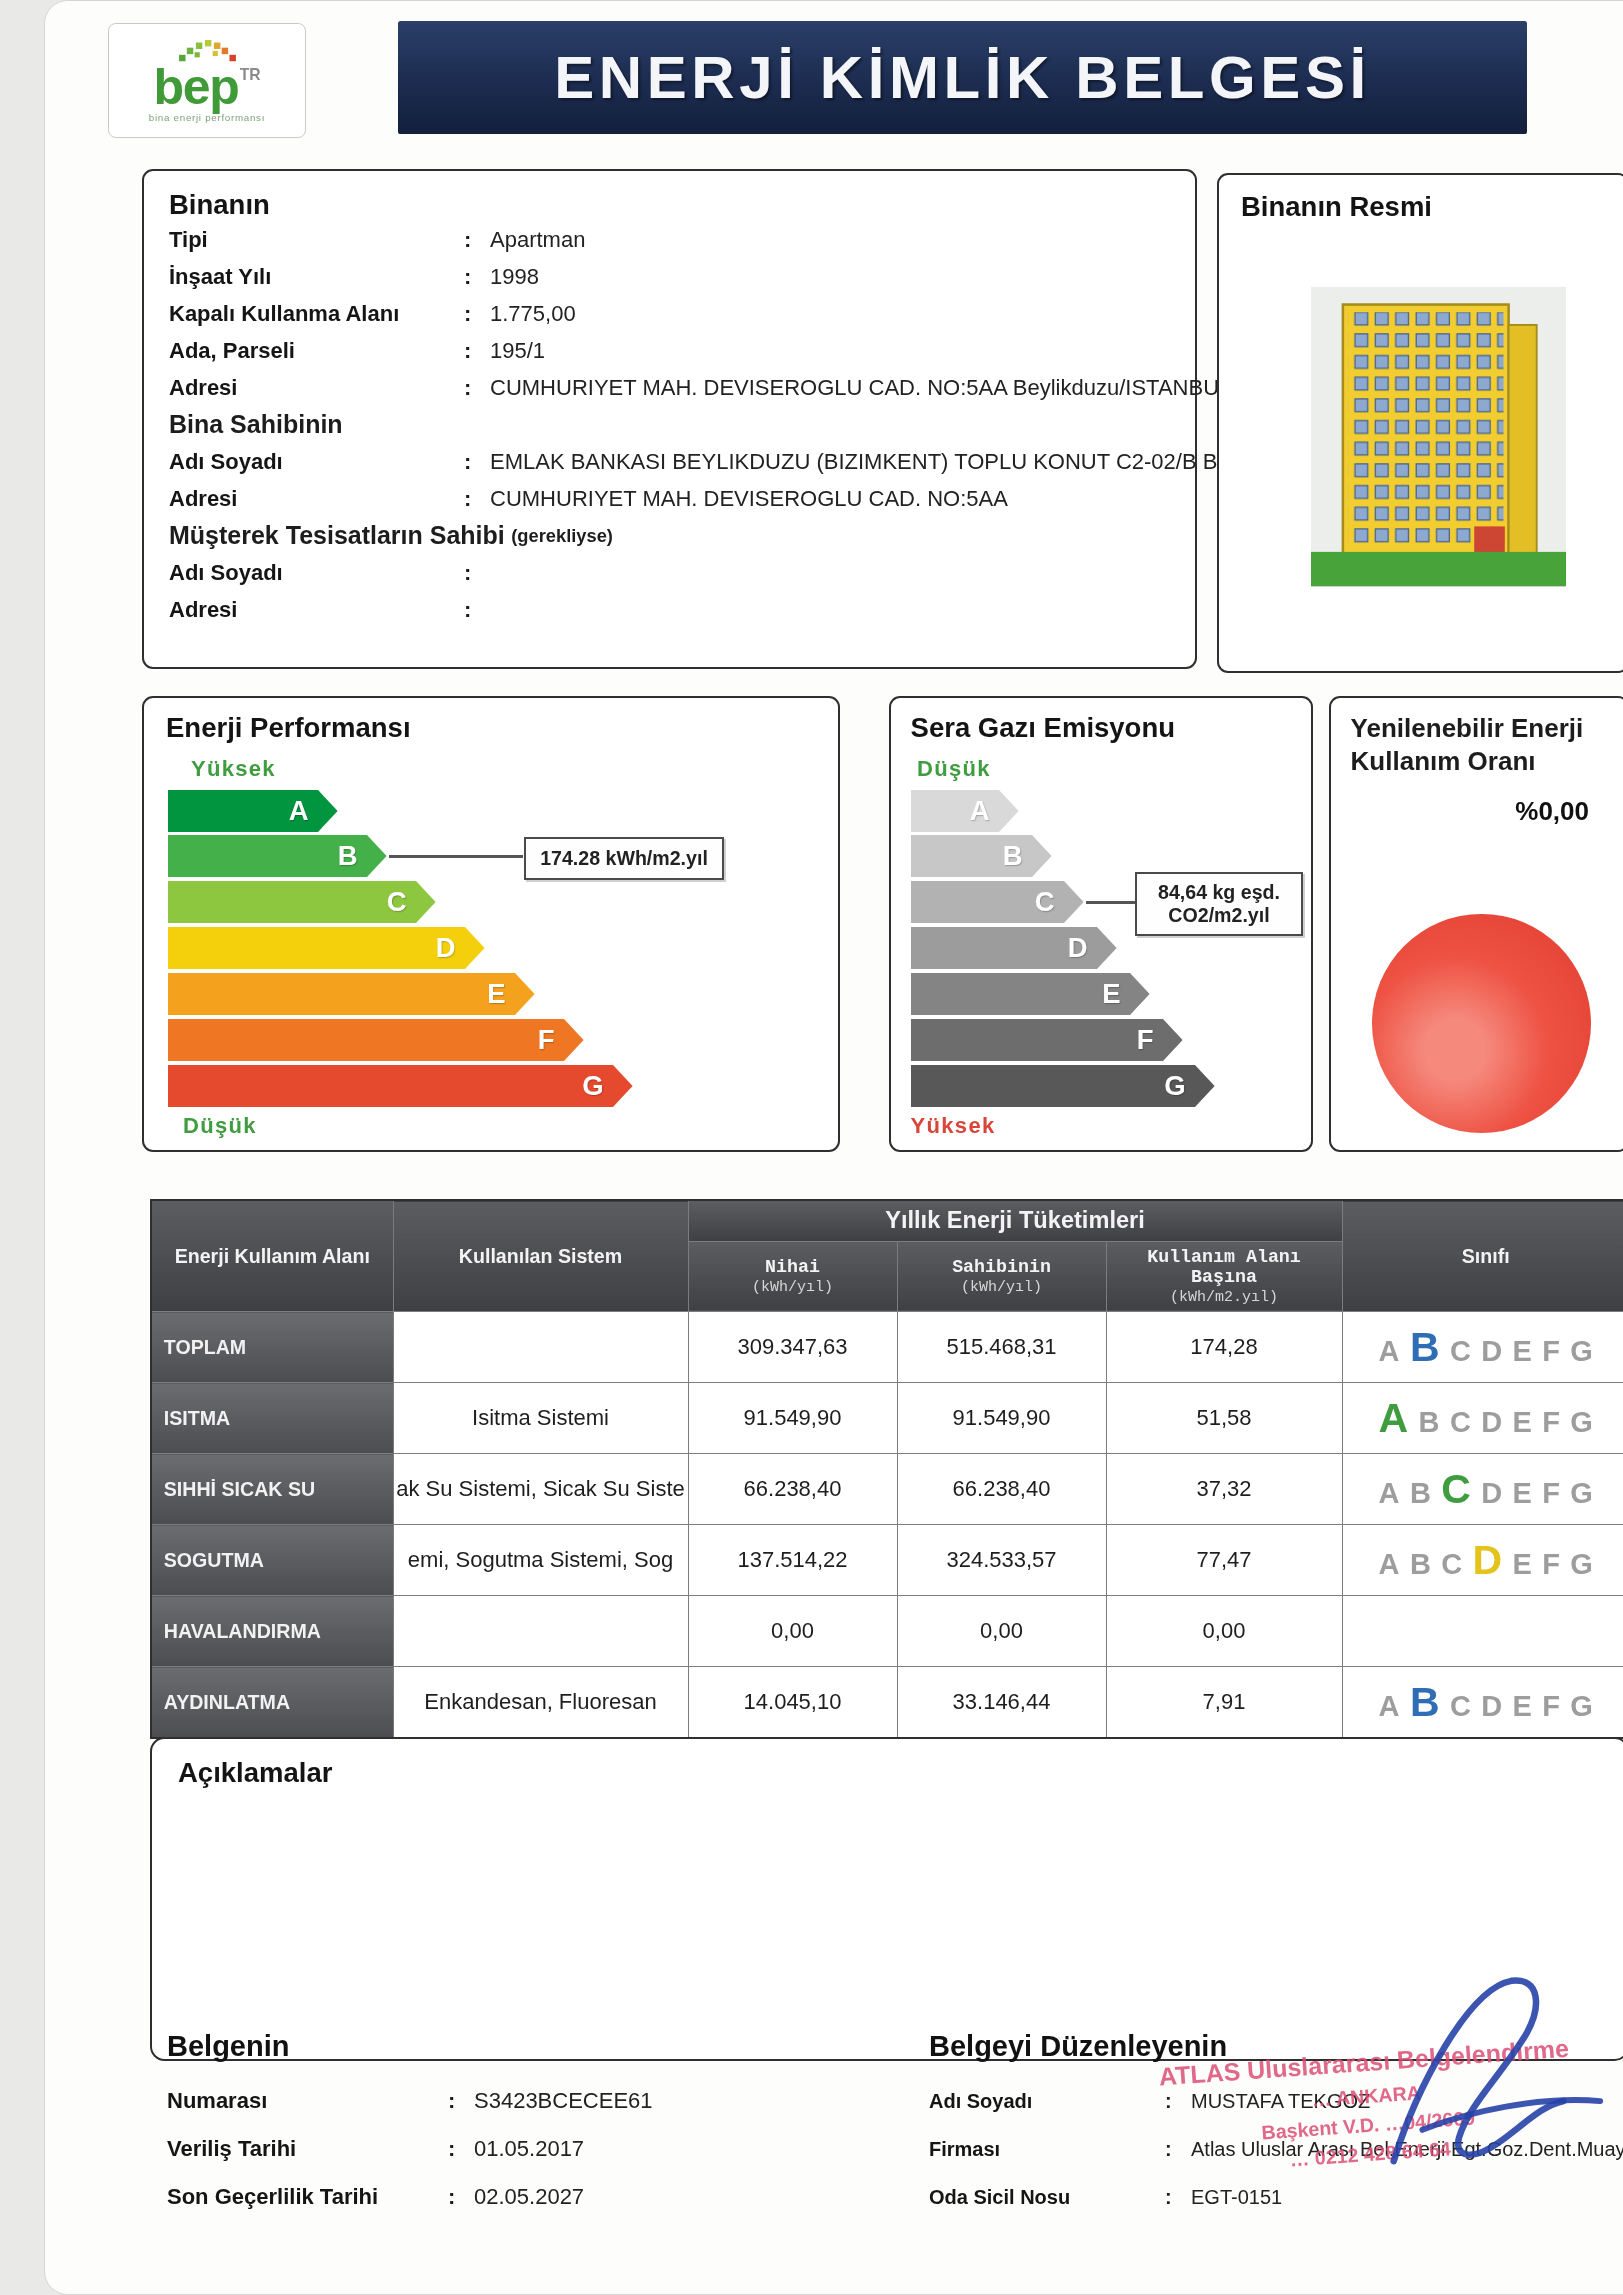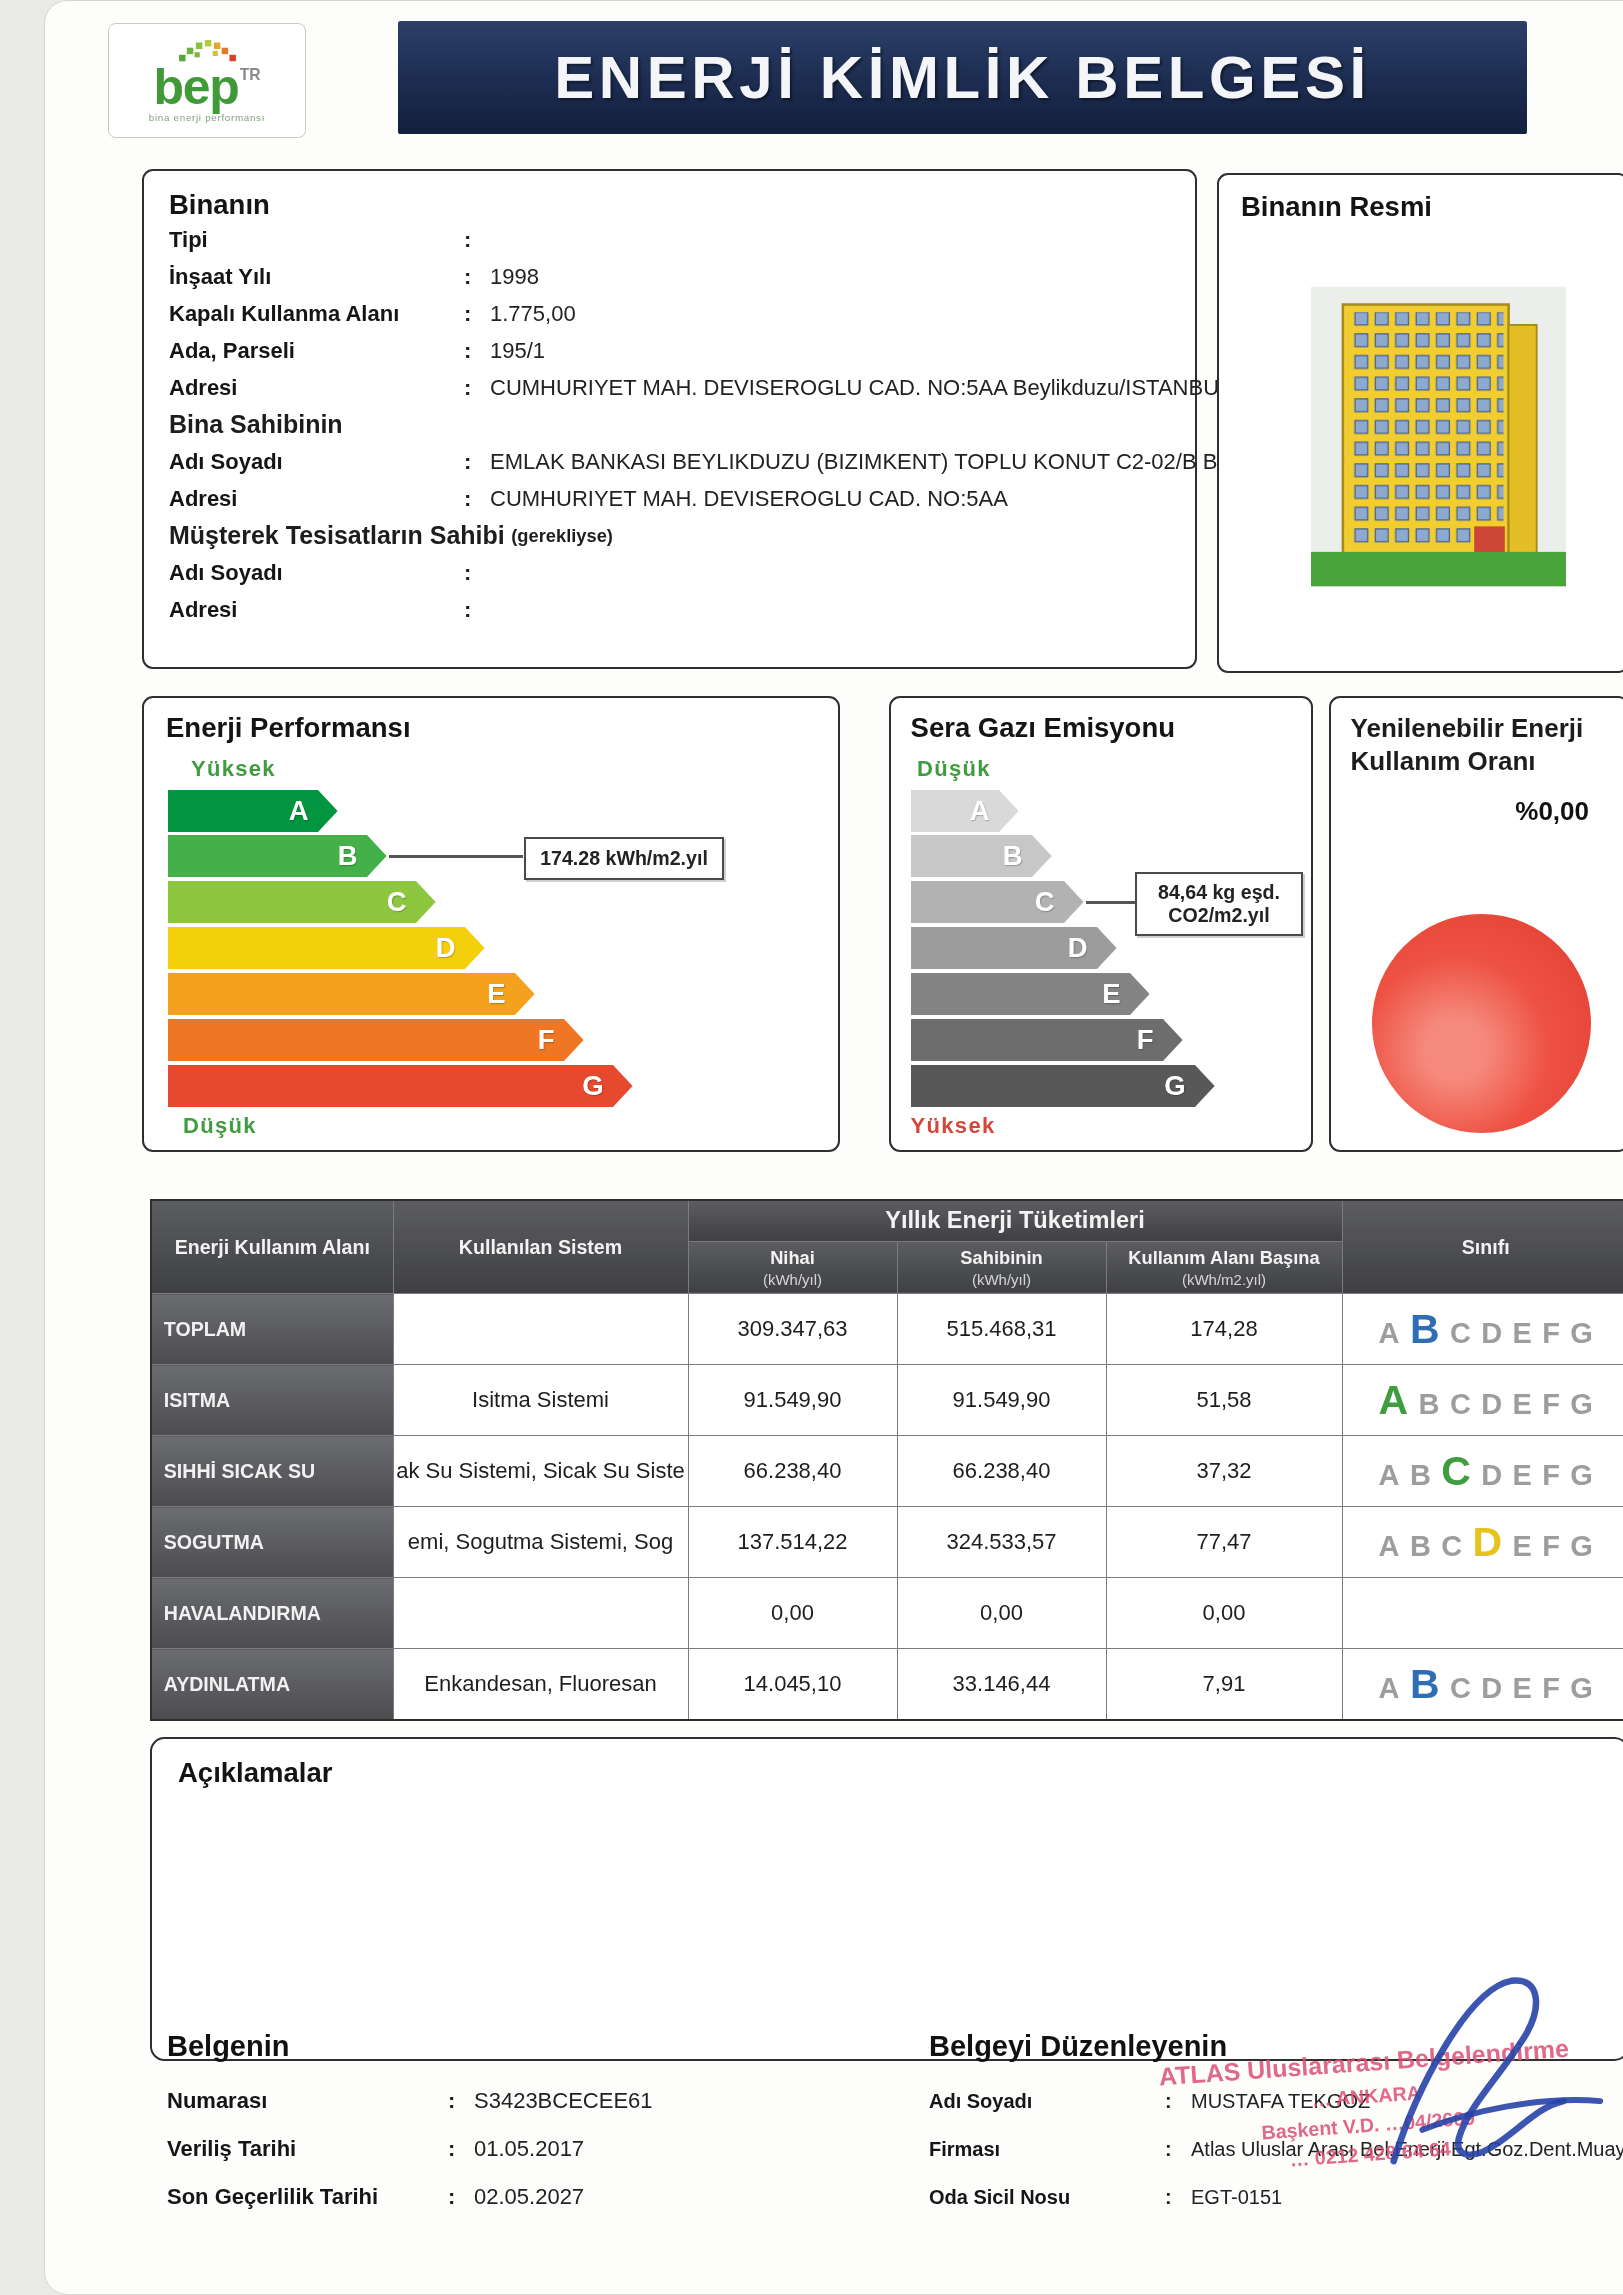--- a/index.html
+++ b/index.html
@@ -68,21 +68,21 @@
   #energy-table{
     position:absolute;left:105px;top:1198px;width:1479px;border-collapse:collapse;table-layout:fixed;
     border:2.6px solid #2e2e2e;
   }
   #energy-table th,#energy-table td{border:1.3px solid #7c7c7c;box-sizing:border-box;}
   .th-dark{
     background:linear-gradient(180deg,#5c5d60 0%,#3f4043 100%);color:#f3f3f3;
     font-weight:bold;font-size:19.6px;text-align:center;padding:5.2px 3.9px;
   }
   .th-group{font-size:23.6px;height:41px;}
-  .th-sub{height:44px;font-size:18.3px;}
+  .th-sub{height:44px;font-size:18.3px;font-family:Liberation Mono, monospace;}
   .th-sub .unit{display:block;font-weight:normal;font-size:15px;color:#d6d6d6;margin-top:2.6px;}
   #energy-table tbody tr{height:71px;background:#fff;}
   .td-area{
     background:linear-gradient(180deg,#6b6c6f 0%,#4c4d50 100%);color:#f2f2f2;
     font-weight:bold;font-size:19.6px;padding-left:11.8px;text-align:left;white-space:nowrap;overflow:hidden;
   }
   .td-sys{font-size:22px;text-align:center;color:#1e1e1e;white-space:nowrap;overflow:hidden;}
   .td-num{font-size:22px;text-align:center;color:#1e1e1e;}
   .td-class{text-align:center;white-space:nowrap;}
   .cls-idle{color:#9d9d9d;font-weight:bold;font-size:29px;margin:0 5.2px;}
@@ -130,20 +130,21 @@
   </div>
   <div id="header-bar">
     <span id="header-title">ENERJİ KİMLİK BELGESİ</span>
   </div>
 
   <div class="box" id="box-binanin">
     <div class="box-title">Binanın</div>
     <div class="field-row">
       <span class="f-label">Tipi</span>
       <span class="f-colon"></span>
+      <span class="f-value">Apartman</span>
     </div>
     <div class="field-row">
       <span class="f-label">İnşaat Yılı</span>
       <span class="f-colon"></span>
       <span class="f-value">1998</span>
     </div>
     <div class="field-row">
       <span class="f-label">Kapalı Kullanma Alanı</span>
       <span class="f-colon"></span>
       <span class="f-value">1.775,00</span>

